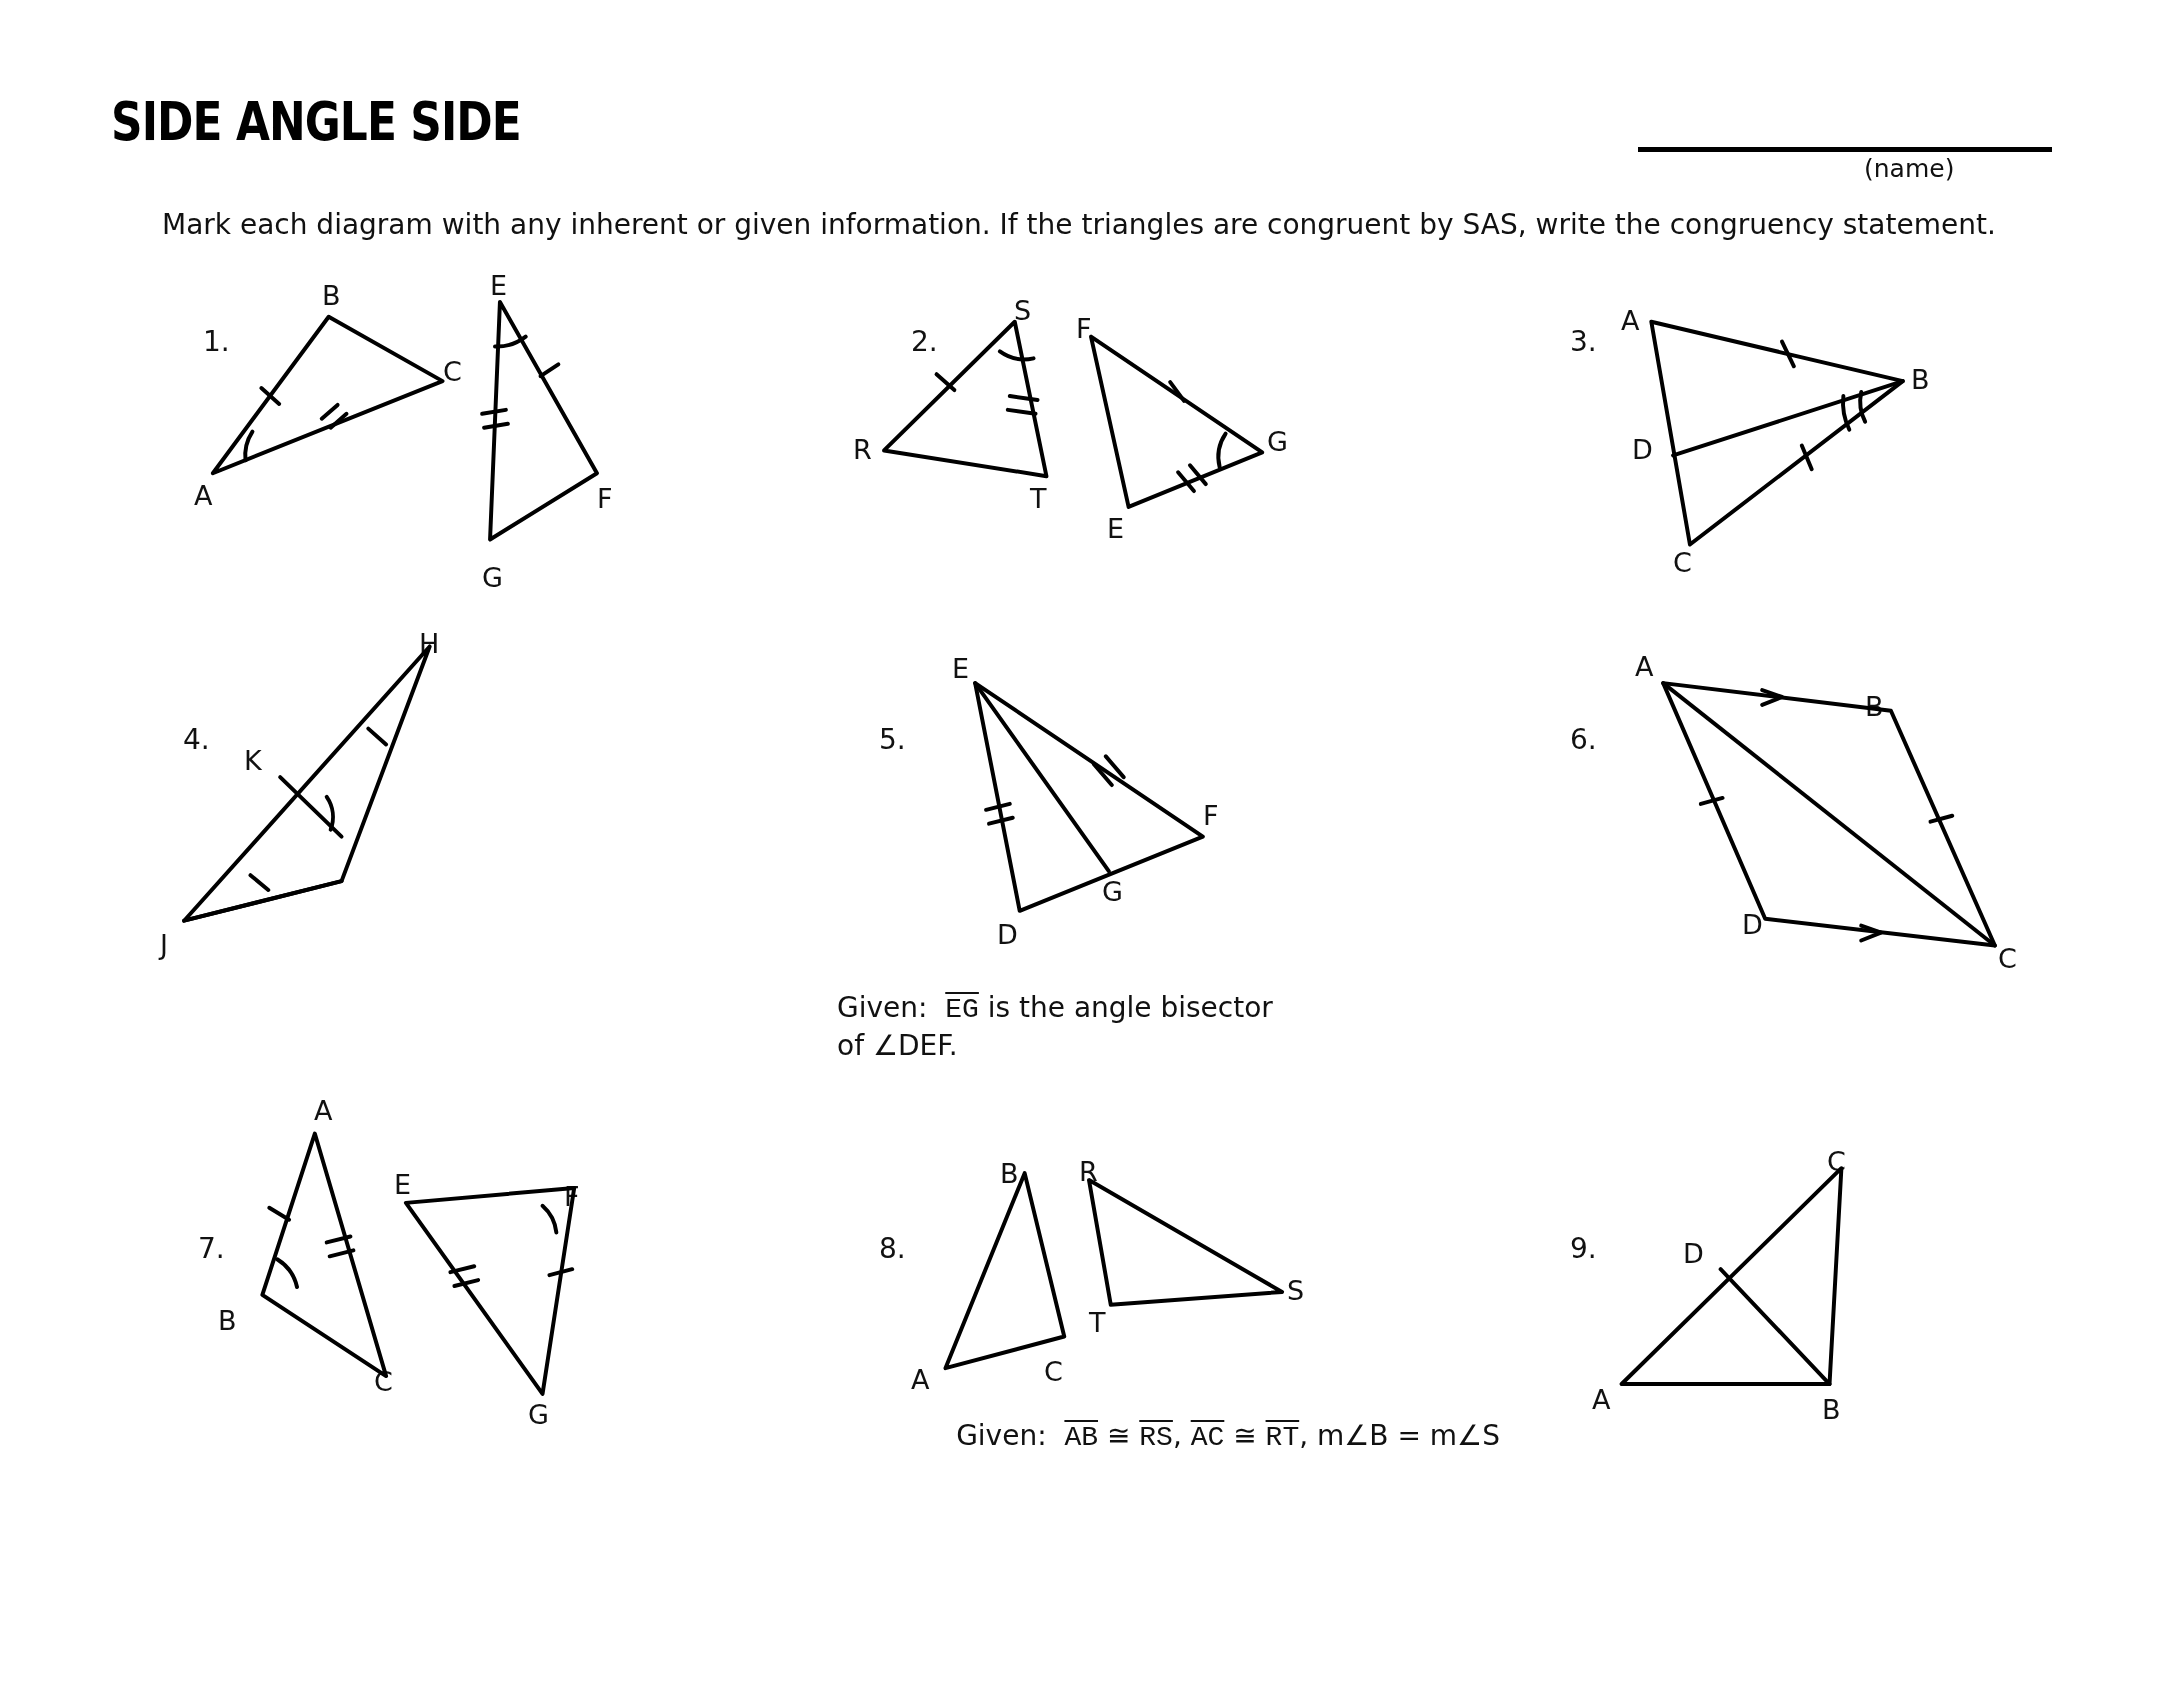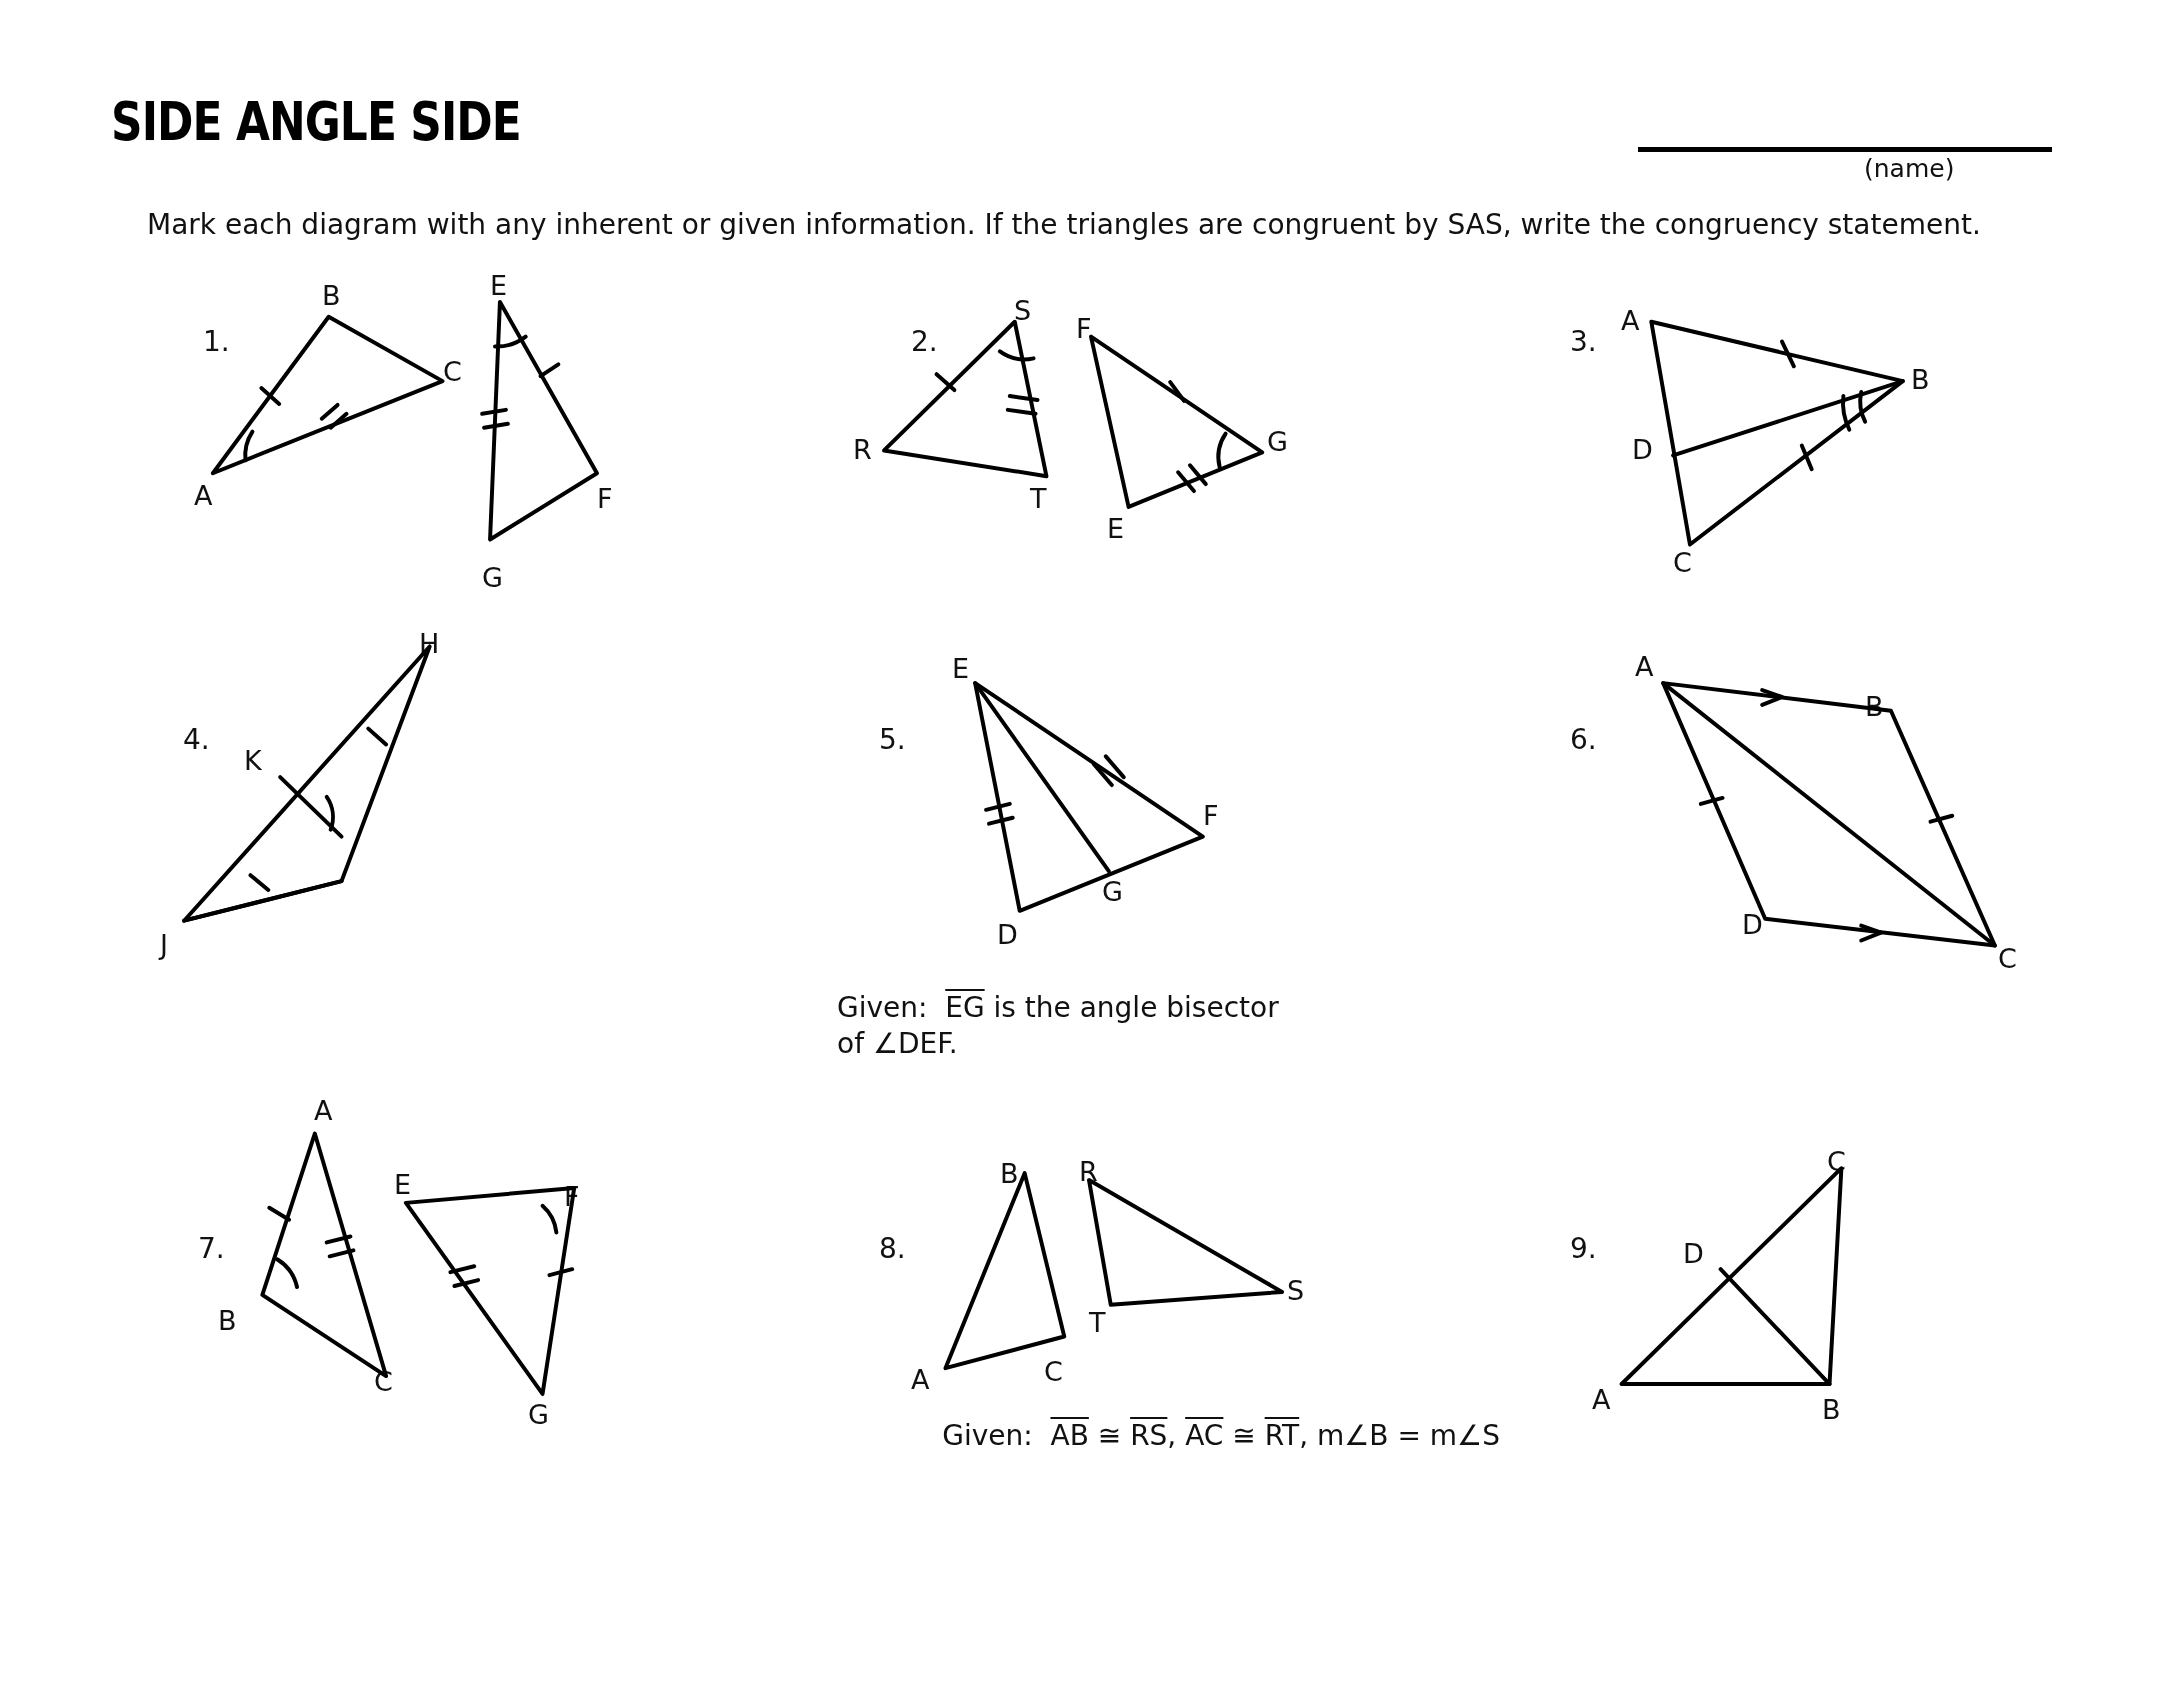--- a/index.html
+++ b/index.html
@@ -44,21 +44,21 @@
   }
   .name-label {
     position: absolute;
     left: 1864px;
     top: 154px;
     font-size: 25px;
     color: #111;
   }
   .instructions {
     position: absolute;
-    left: 147px;
+    left: 162px;
     top: 208px;
     font-size: 28px;
     color: #111;
     white-space: nowrap;
   }
   .qnum {
     position: absolute;
     font-size: 28px;
     color: #111;
   }
@@ -69,20 +69,21 @@
     line-height: 1;
   }
   .given {
     position: absolute;
     font-size: 28px;
     color: #111;
     line-height: 1.28;
   }
   .ovl {
     text-decoration: overline;
+    font-family: Liberation Mono, monospace;
   }
   svg {
     position: absolute;
     left: 0; top: 0;
     width: 2178px;
     height: 1683px;
     pointer-events: none;
   }
   .fig line, .fig path, .fig polyline, .fig polygon {
     stroke: #000;

